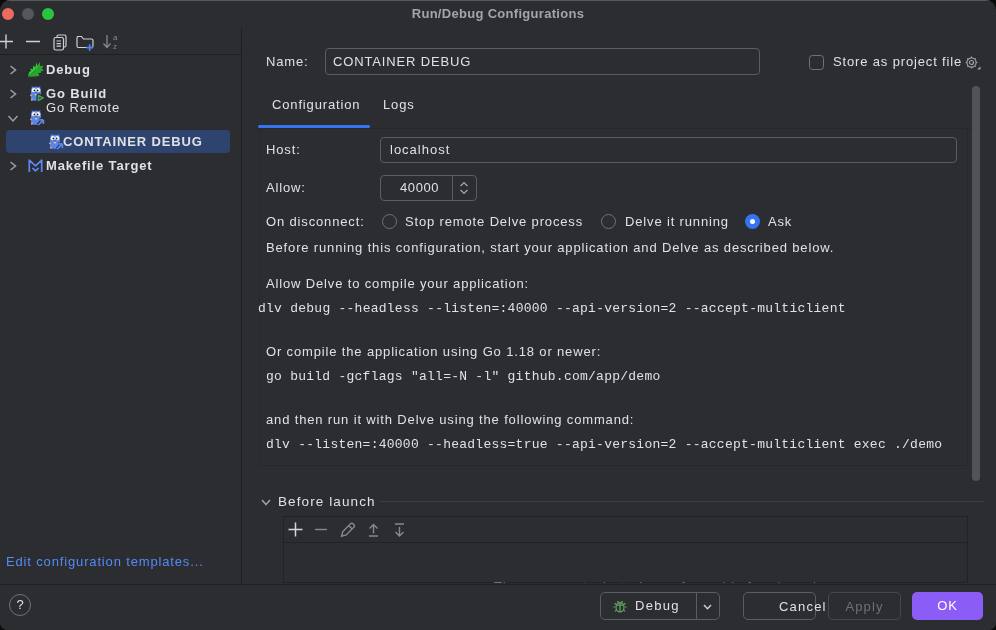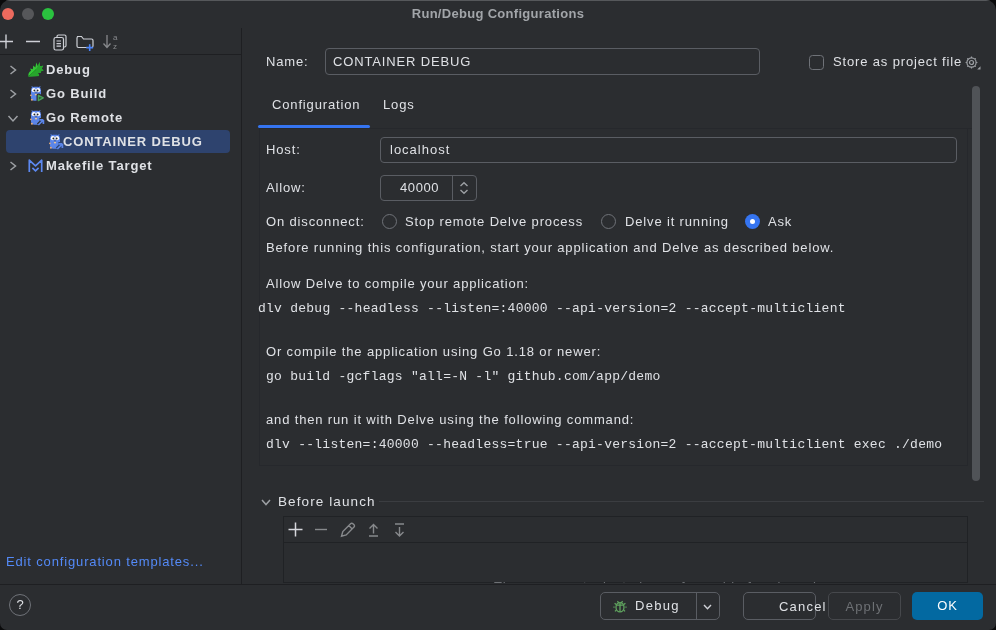--- a/index.html
+++ b/index.html
@@ -113,21 +113,21 @@
   <path d="M10.3 16 L15.2 11.1 M15.4 10.9 H11.4 M15.4 10.9 V14.9" stroke="#5b85e8" stroke-width="1.7" fill="none"></path>
 </svg>
 
 <svg class="abs" style="left:28px;top:159px;" width="15" height="14" viewBox="0 0 15 14">
   <path d="M1.3 13 V1.2 L7.5 6.8 L13.7 1.2 V13" stroke="#5c88f0" stroke-width="1.7" fill="none" stroke-linejoin="round"></path>
   <path d="M4.4 8.8 L7.5 11.8 L10.6 8.8" stroke="#5c88f0" stroke-width="1.7" fill="none"></path>
 </svg>
 
 <div class="abs t13" style="left:46px;top:62px;font-weight:bold;">Debug</div>
 <div class="abs t13" style="left:46px;top:86px;font-weight:bold;text-align:right;">Go Build</div>
-<div class="abs t13" style="left:46px;top:110px;font-weight:bold;">Go Remote</div>
+<div class="abs t13" style="left:46px;top:100px;font-weight:normal;">Go Remote</div>
 <div class="abs t13" style="left:63px;top:134px;font-weight:bold;">CONTAINER DEBUG</div>
 <div class="abs t13" style="left:46px;top:158px;font-weight:bold;">Makefile Target</div>
 
 <div class="abs t13" style="left:6px;top:554px;color:#548af7;">Edit configuration templates...</div>
 
 <div class="abs t13" style="left:266px;top:54px;">Name:</div>
 <div class="abs fld" style="left:325px;top:48px;width:435px;height:27px;"></div>
 <div class="abs t13" style="left:333px;top:54px;">CONTAINER DEBUG</div>
 
 <div class="abs" style="left:809px;top:55px;width:15px;height:15px;border:1px solid #6f7278;border-radius:3.5px;box-sizing:border-box;"></div>
@@ -216,15 +216,15 @@
   </g>
 </svg>
 <div class="abs t13" style="left:635px;top:598px;letter-spacing:1.3px;">Debug</div>
 <div class="abs" style="left:696px;top:593px;width:1px;height:26px;background:#5a5d63;"></div>
 <svg class="abs" style="left:701px;top:600px;" width="13" height="13" viewBox="0 0 13 13">
   <path d="M3 5 L6.5 8.7 L10 5" stroke="#ced0d6" stroke-width="1.4" fill="none"></path>
 </svg>
 
 <div class="abs btn t13" style="left:743px;top:592px;width:73px;height:28px;line-height:27px;letter-spacing:1.2px;padding-left:35px;">Cancel</div>
 <div class="abs btn t13" style="left:828px;top:592px;width:73px;height:28px;line-height:27px;letter-spacing:1.1px;border-color:#46484c;color:#6e7175;">Apply</div>
-<div class="abs btn t13" style="left:912px;top:592px;width:71px;height:28px;line-height:28px;background:#0369a1;border:none;color:#fff;border-radius:5px;">OK</div>
+<div class="abs btn t13" style="left:912px;top:592px;width:71px;height:28px;line-height:28px;background:#8b5cf6;border:none;color:#fff;border-radius:5px;">OK</div>
 
 </div>
 
 </body></html>

